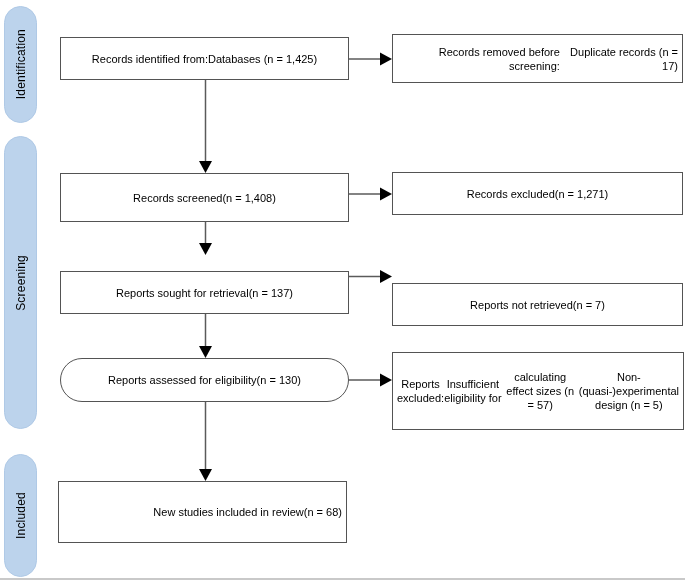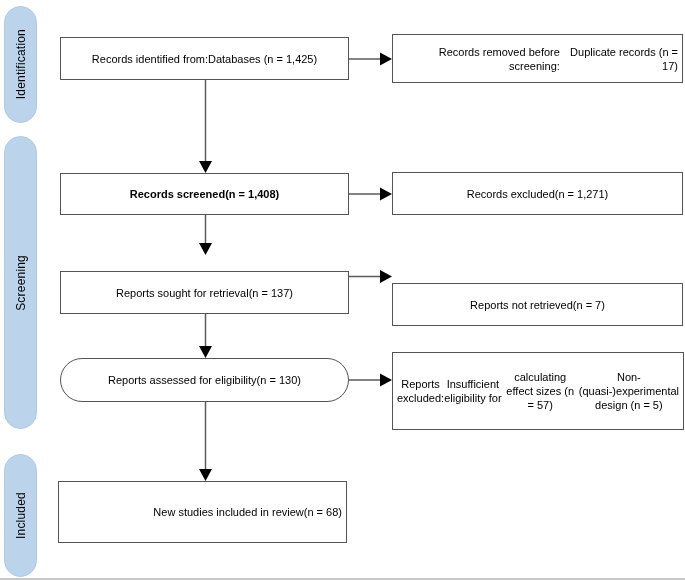--- a/index.html
+++ b/index.html
@@ -109,21 +109,21 @@
   <div class="fbox" style="left:60px;top:37px;width:289px;height:43px;">
     <div>Records identified from:</div>
     <div>Databases (n = 1,425)</div>
   </div>
 
   <div class="fbox" style="left:392px;top:34px;width:291px;height:49px;text-align:right;">
     <div>Records removed before screening:</div>
     <div>Duplicate records (n = 17)</div>
   </div>
 
-  <div class="fbox" style="left:60px;top:173px;width:289px;height:42px;font-weight:bold;">
+  <div class="fbox" style="left:60px;top:173px;width:289px;height:49px;">
     <div>Records screened</div>
     <div>(n = 1,408)</div>
   </div>
 
   <div class="fbox" style="left:392px;top:172px;width:291px;height:43px;">
     <div>Records excluded</div>
     <div>(n = 1,271)</div>
   </div>
 
   <div class="fbox" style="left:60px;top:255px;width:289px;height:43px;margin-top:16px;">

